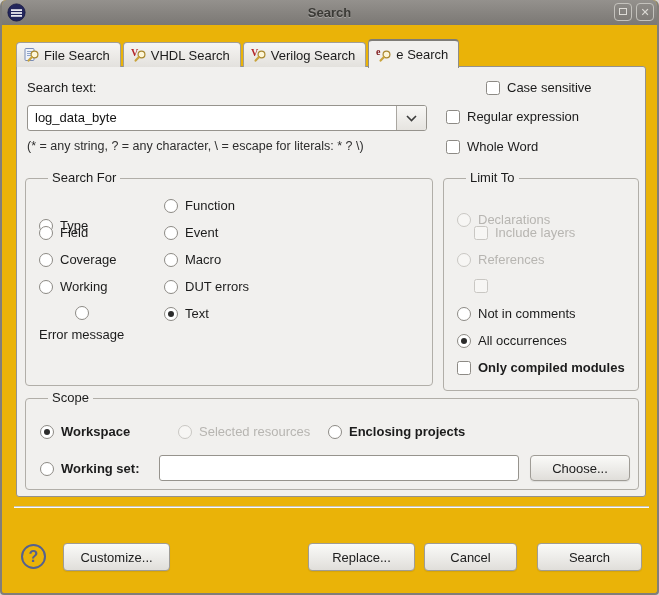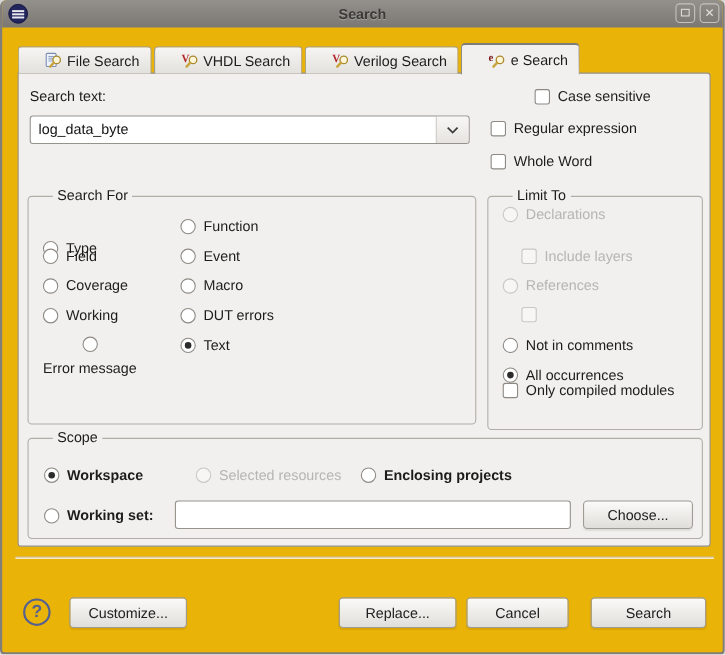--- a/index.html
+++ b/index.html
@@ -33,21 +33,21 @@
     background:linear-gradient(180deg,#8d8a86,#7e7b77);
   }
   .winbtn .inner-sq {
     display:block; width:8px; height:7px; border:1px solid #dddbd6; margin:4px auto 0;
   }
 
   
   .tabbar { position:absolute; left:14px; top:38px; height:29px; display:flex; align-items:flex-end; z-index:3; }
   .tab {
     display:flex; align-items:center; gap:4px;
-    height:25px; padding:0 10px 0 24px;
+    height:25px; padding:0 10px 0 7px;
     border:1px solid #a19e98; border-bottom:none;
     border-radius:4px 4px 0 0; margin-right:2px;
     background:linear-gradient(180deg,#f6f5f3,#e3e1dd);
     font-size:13px; color:#1c1c1c; white-space:nowrap;
   }
   .tab.active {
     height:29px; background:#f1f0ee;
     border-color:#8f8d88; border-top:2px solid #7e7c77;
     position:relative; z-index:4; margin-bottom:-1px;
   }
@@ -193,20 +193,21 @@
 
     <div class="combo">
       <span class="combo-value">log_data_byte</span>
       <div class="combo-btn">
         <svg width="11" height="7" viewBox="0 0 11 7">
           <polyline points="1,1 5.5,5.5 10,1" fill="none" stroke="#3c3c3c" stroke-width="1.6"></polyline>
         </svg>
       </div>
     </div>
 
+    <div class="hint" style="position:absolute;left:10px;top:72px;">(* = any string, ? = any character, \ = escape for literals: * ? \)</div>
 
     <div class="ctl-row" style="left:429px;top:13px;padding-left:40px;">
       <span class="cb"></span>
       <span class="label">Case sensitive</span>
     </div>
     <div class="ctl-row" style="left:429px;top:42px;">
       <span class="cb"></span>
       <span class="label">Regular expression</span>
     </div>
     <div class="ctl-row" style="left:429px;top:72px;">
@@ -256,21 +257,21 @@
       </div>
       <div class="ctl-row" style="left:138px;top:127px;">
         <span class="rb checked"></span>
         <span class="label">Text</span>
       </div>
     </div>
 
     <div class="group" style="left:426px;top:111px;width:196px;height:213px;">
       <span class="group-legend">Limit To</span>
 
-      <div class="ctl-row disabled" style="left:13px;top:8px;">
+      <div class="ctl-row disabled" style="left:13px;top:33px;">
         <span class="rb"></span>
         <span class="label">Declarations</span>
       </div>
       <div class="ctl-row disabled" style="left:30px;top:46px;">
         <span class="cb"></span>
         <span class="label">Include layers</span>
       </div>
       <div class="ctl-row disabled" style="left:13px;top:73px;">
         <span class="rb"></span>
         <span class="label">References</span>
@@ -279,21 +280,21 @@
         <span class="cb"></span>
       </div>
       <div class="ctl-row" style="left:13px;top:127px;">
         <span class="rb"></span>
         <span class="label">Not in comments</span>
       </div>
       <div class="ctl-row" style="left:13px;top:154px;">
         <span class="rb checked"></span>
         <span class="label">All occurrences</span>
       </div>
-      <div class="ctl-row" style="left:13px;top:168px;">
+      <div class="ctl-row" style="left:13px;top:181px;font-weight:bold;">
         <span class="cb"></span>
         <span class="label">Only compiled modules</span>
       </div>
     </div>
 
     <div class="group" style="left:8px;top:331px;width:614px;height:92px;">
       <span class="group-legend">Scope</span>
 
       <div class="ctl-row" style="left:14px;top:25px;">
         <span class="rb checked"></span>

